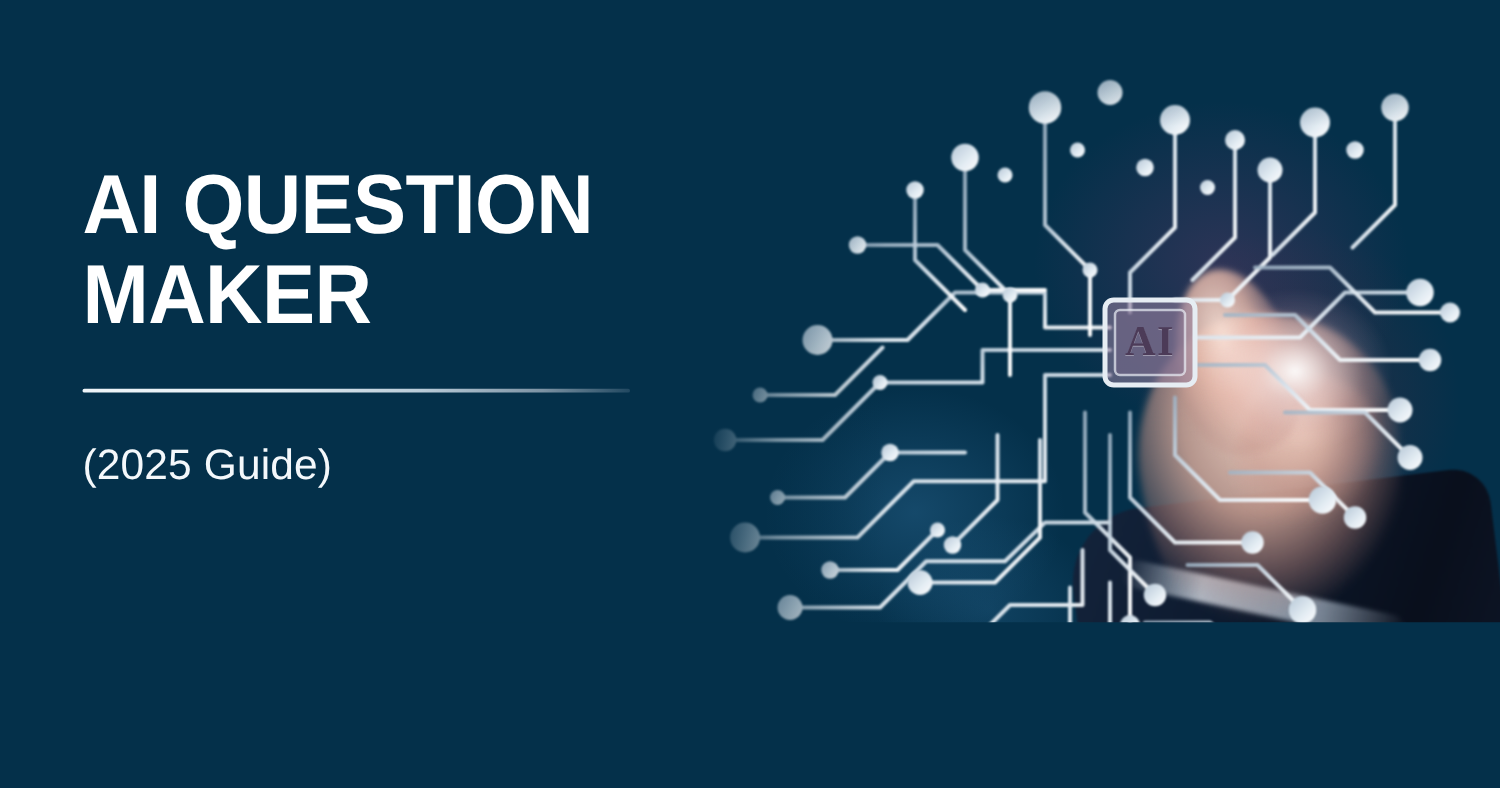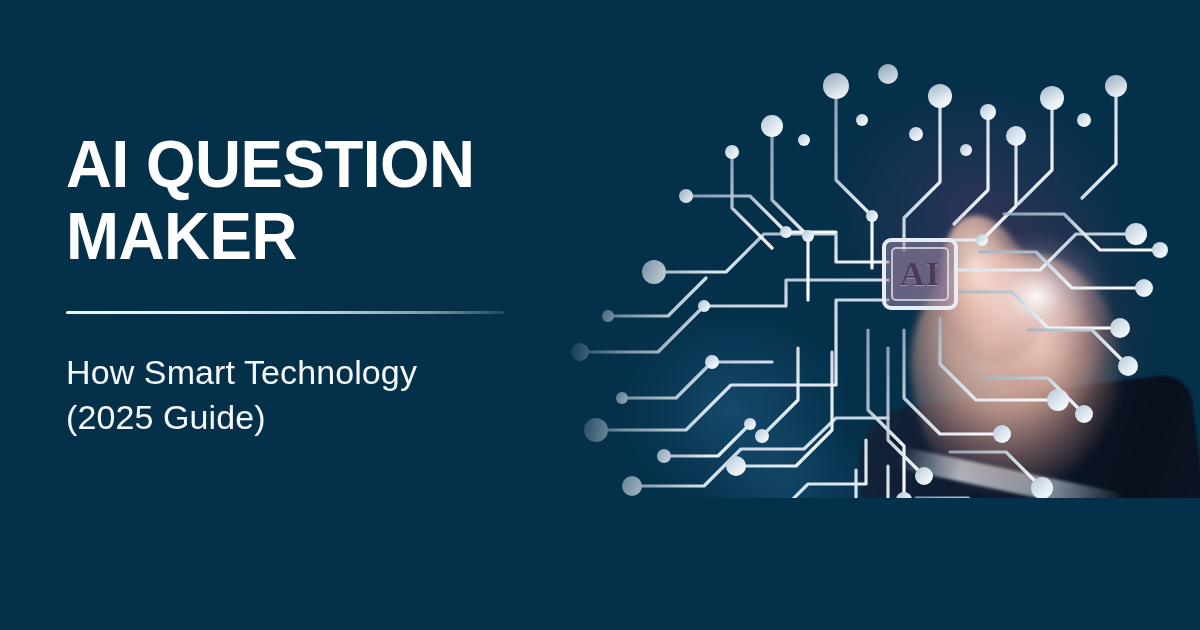--- a/index.html
+++ b/index.html
@@ -268,18 +268,17 @@
 
   <div class="text-block">
     <h1 class="headline">
       <span>AI QUESTION</span><br>
       <span>MAKER</span>
     </h1>
 
     <div class="divider"></div>
 
     <p class="subhead">
-      <span>How Smart Technology</span>
       <span>(2025 Guide)</span>
     </p>
   </div>
 
 </div>
 
 </body></html>

